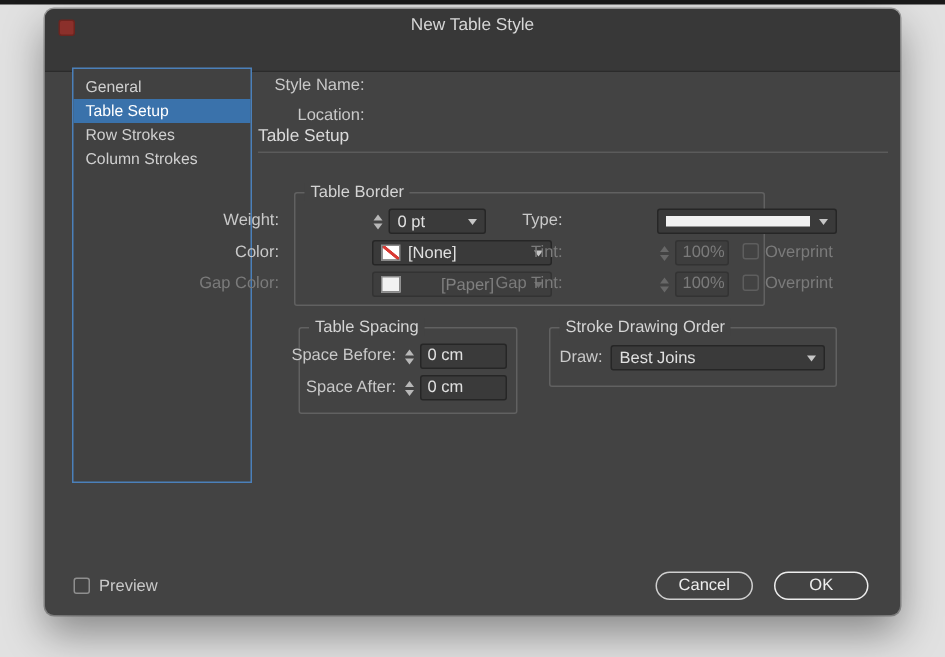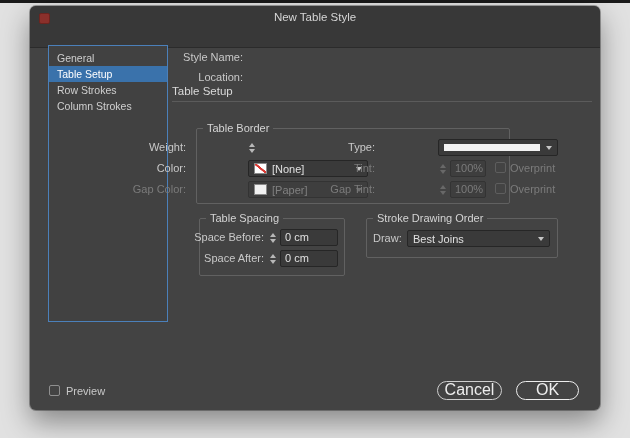--- a/index.html
+++ b/index.html
@@ -61,21 +61,21 @@
   .swatch { width:13px; height:11px; background:#ffffff; border:1px solid #8a8a8a; margin-right:5px; flex:none; }
   .swatch.none { background:linear-gradient(to top right, #fff 42%, #d93a34 45%, #d93a34 57%, #fff 60%); }
   .swatch.paper { background:#f2f2f2; }
   .stroke-preview { flex:1; height:7px; background:#f2f2f2; margin-right:6px; }
 
   .cb { position:absolute; width:11px; height:11px; border:1px solid #8f8f8f; border-radius:2px;
         background:transparent; cursor:pointer; }
   .cb.dis { border-color:#5e5e5e; cursor:default; }
 
   .btn { position:absolute; height:19px; background:#434343; border-radius:10px; text-align:center;
-         font-size:16px; color:#ededed; line-height:16px; cursor:pointer; }
+         font-size:11px; color:#ededed; line-height:16px; cursor:pointer; }
   .btn.cancel { border:1.5px solid #cfcfcf; }
   .btn.ok { border:1.5px solid #ededed; }
 </style>
 </head>
 <body>
 
 <div class="top-edge"></div>
 
 <div class="dialog">
 
@@ -98,20 +98,24 @@
   <div class="hr"></div>
 
   <div class="group" style="left:166px; top:122px; width:314px; height:76px;">
     <span class="legend">Table Border</span>
 
     <div class="lbl" style="top:12px; right:323px;">Weight:</div>
     <span class="stepper" style="left:50px; top:11px;">
       <span class="arr up"></span>
       <span class="arr dn"></span>
     </span>
+    <div class="dropdown" style="left:62px; top:10px; width:65px;">
+      <span class="dd-text">0 pt</span>
+      <span class="chev"></span>
+    </div>
 
     <div class="lbl" style="top:12px; right:134px;">Type:</div>
     <div class="dropdown" style="left:241px; top:10px; width:120px;">
       <span class="stroke-preview"></span>
       <span class="chev"></span>
     </div>
 
     <div class="lbl" style="top:33px; right:323px;">Color:</div>
     <div class="dropdown" style="left:51px; top:31px; width:120px;">
       <span class="swatch none"></span>
@@ -122,21 +126,21 @@
     <div class="lbl dis" style="top:33px; right:134px;">Tint:</div>
     <span class="stepper dis" style="left:241px; top:32px;">
       <span class="arr up"></span>
       <span class="arr dn"></span>
     </span>
     <div class="valuebox dis" style="left:253px; top:31px; width:36px;">100%</div>
     <span class="cb dis" style="left:298px; top:33px;"></span>
     <div class="lbl dis" style="left:313px; top:33px;">Overprint</div>
 
     <div class="lbl dis" style="top:54px; right:323px;">Gap Color:</div>
-    <div class="dropdown dis" style="left:51px; top:52px; width:120px;">
+    <div class="dropdown dis" style="left:51px; top:52px; width:120px;gap:22px;">
       <span class="swatch paper"></span>
       <span class="dd-text">[Paper]</span>
       <span class="chev"></span>
     </div>
 
     <div class="lbl dis" style="top:54px; right:134px;">Gap Tint:</div>
     <span class="stepper dis" style="left:241px; top:53px;">
       <span class="arr up"></span>
       <span class="arr dn"></span>
     </span>

